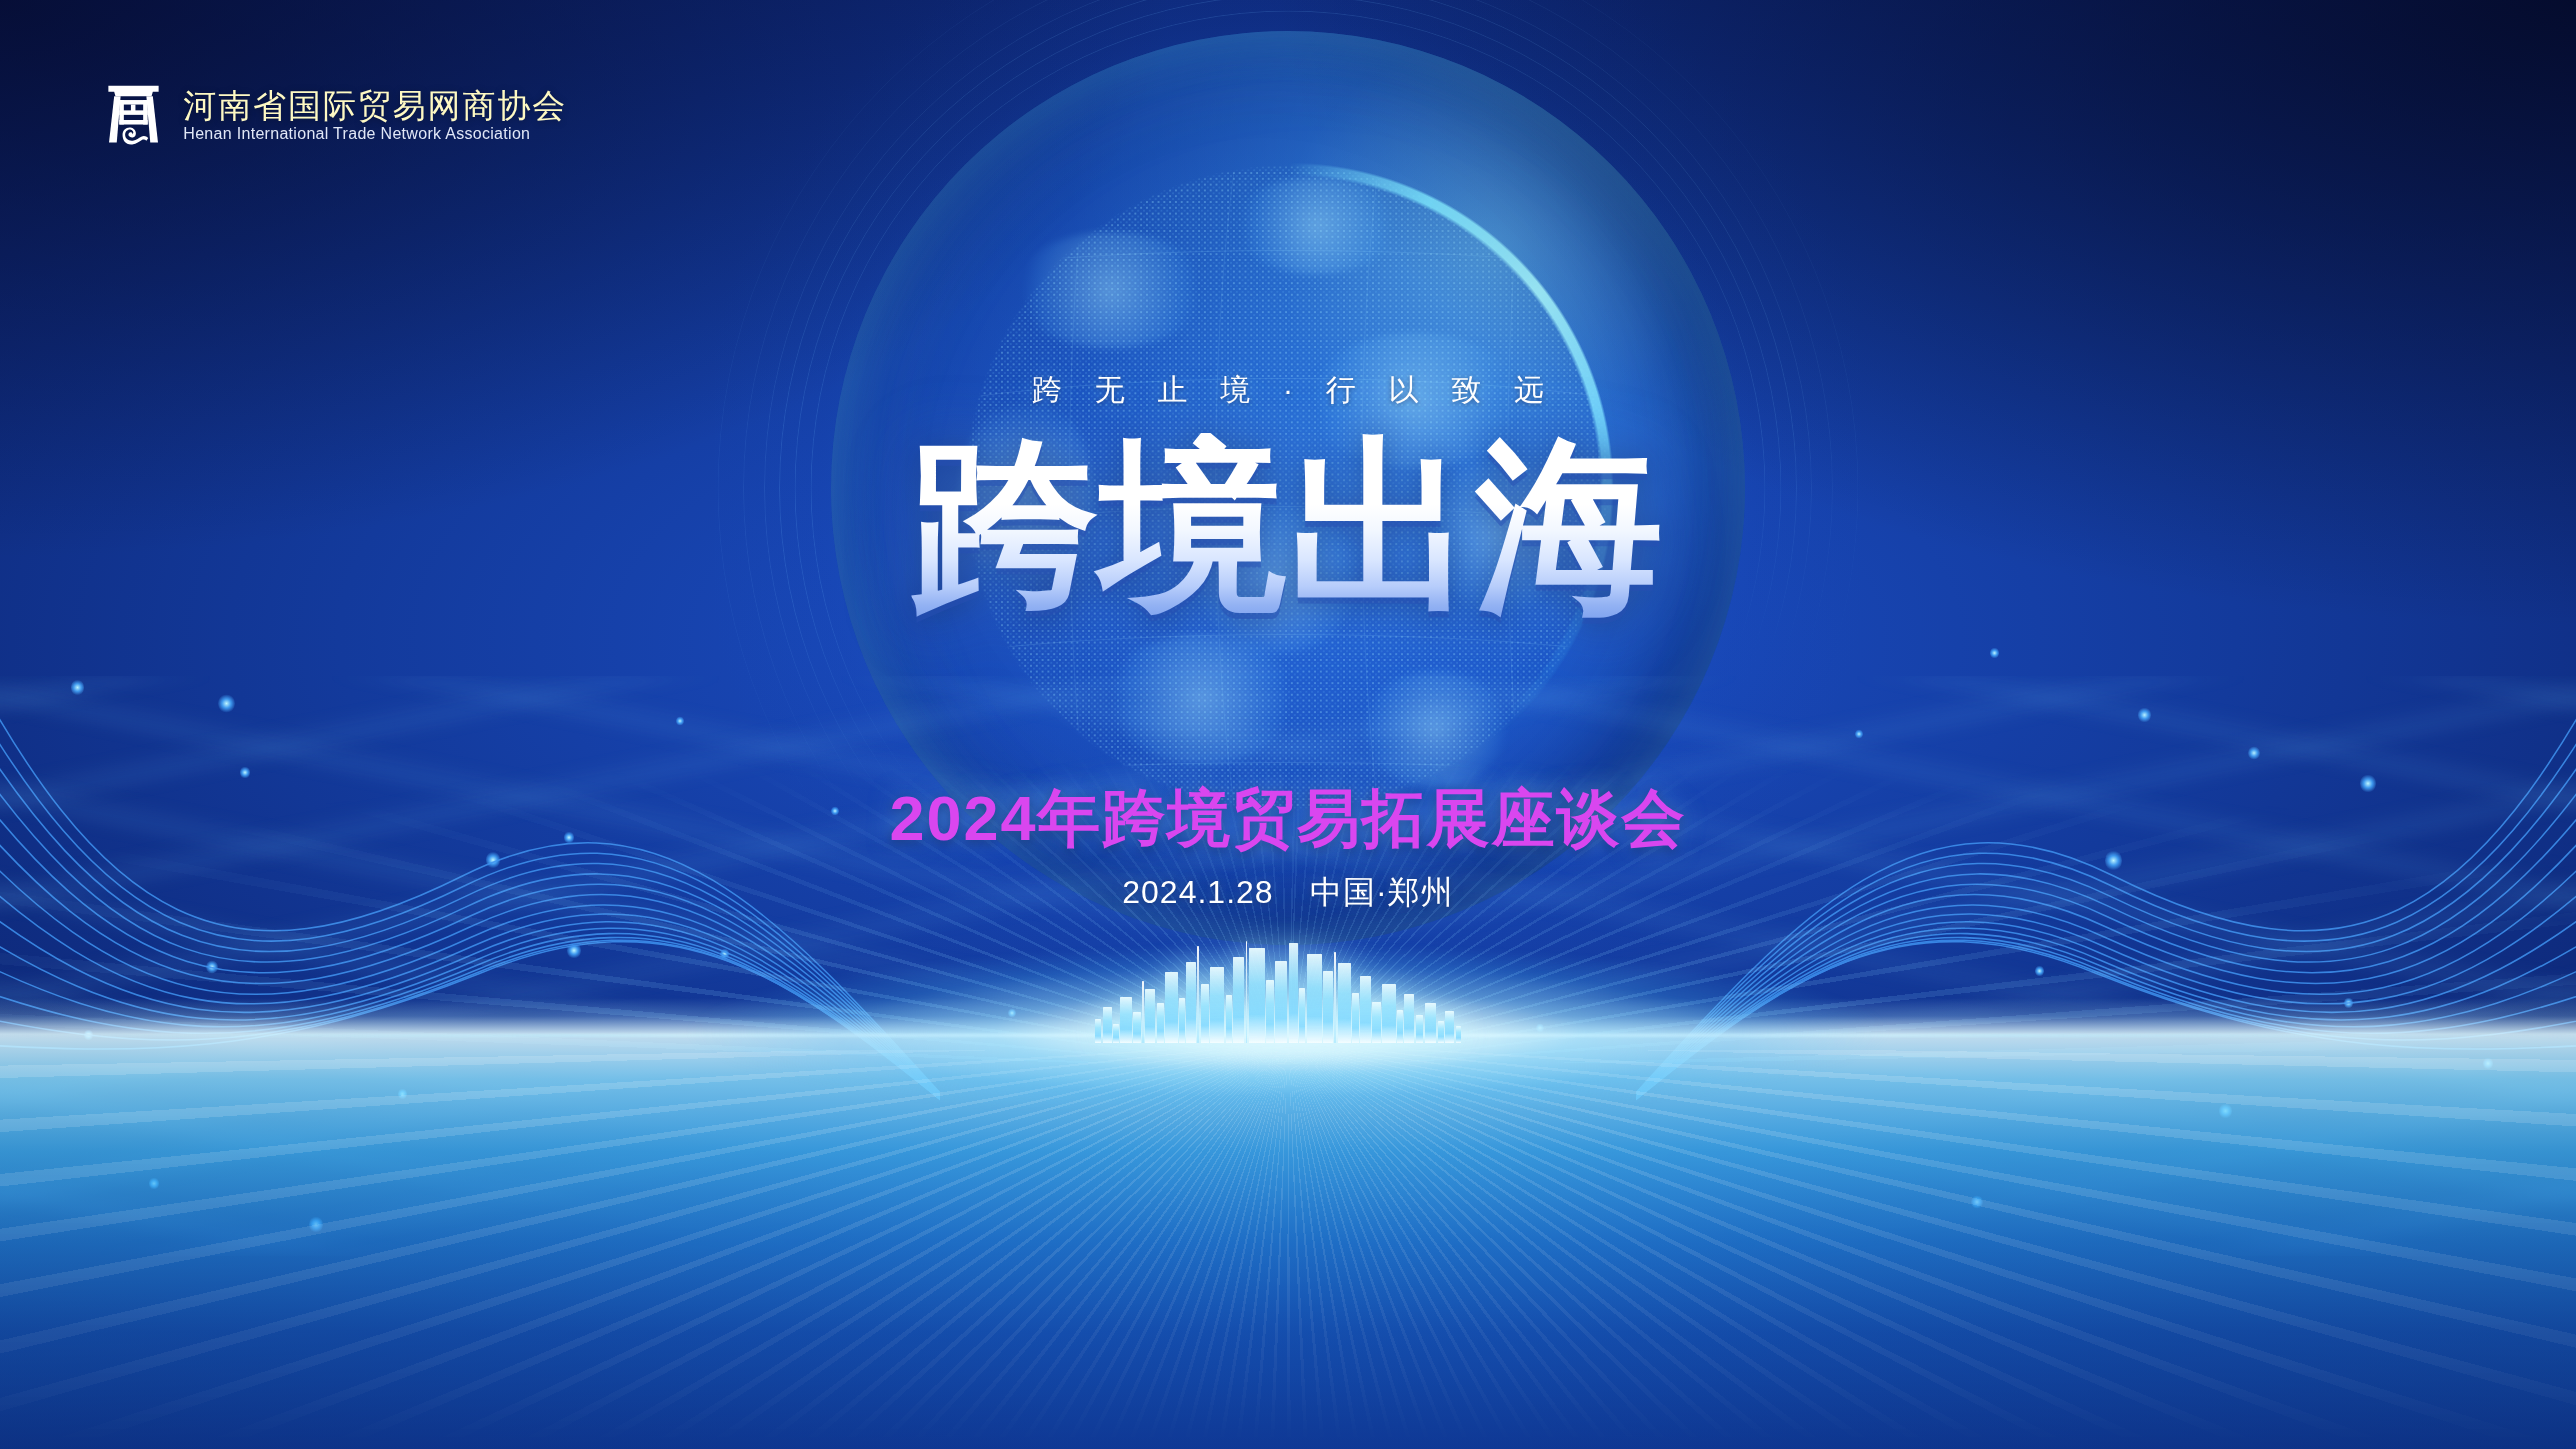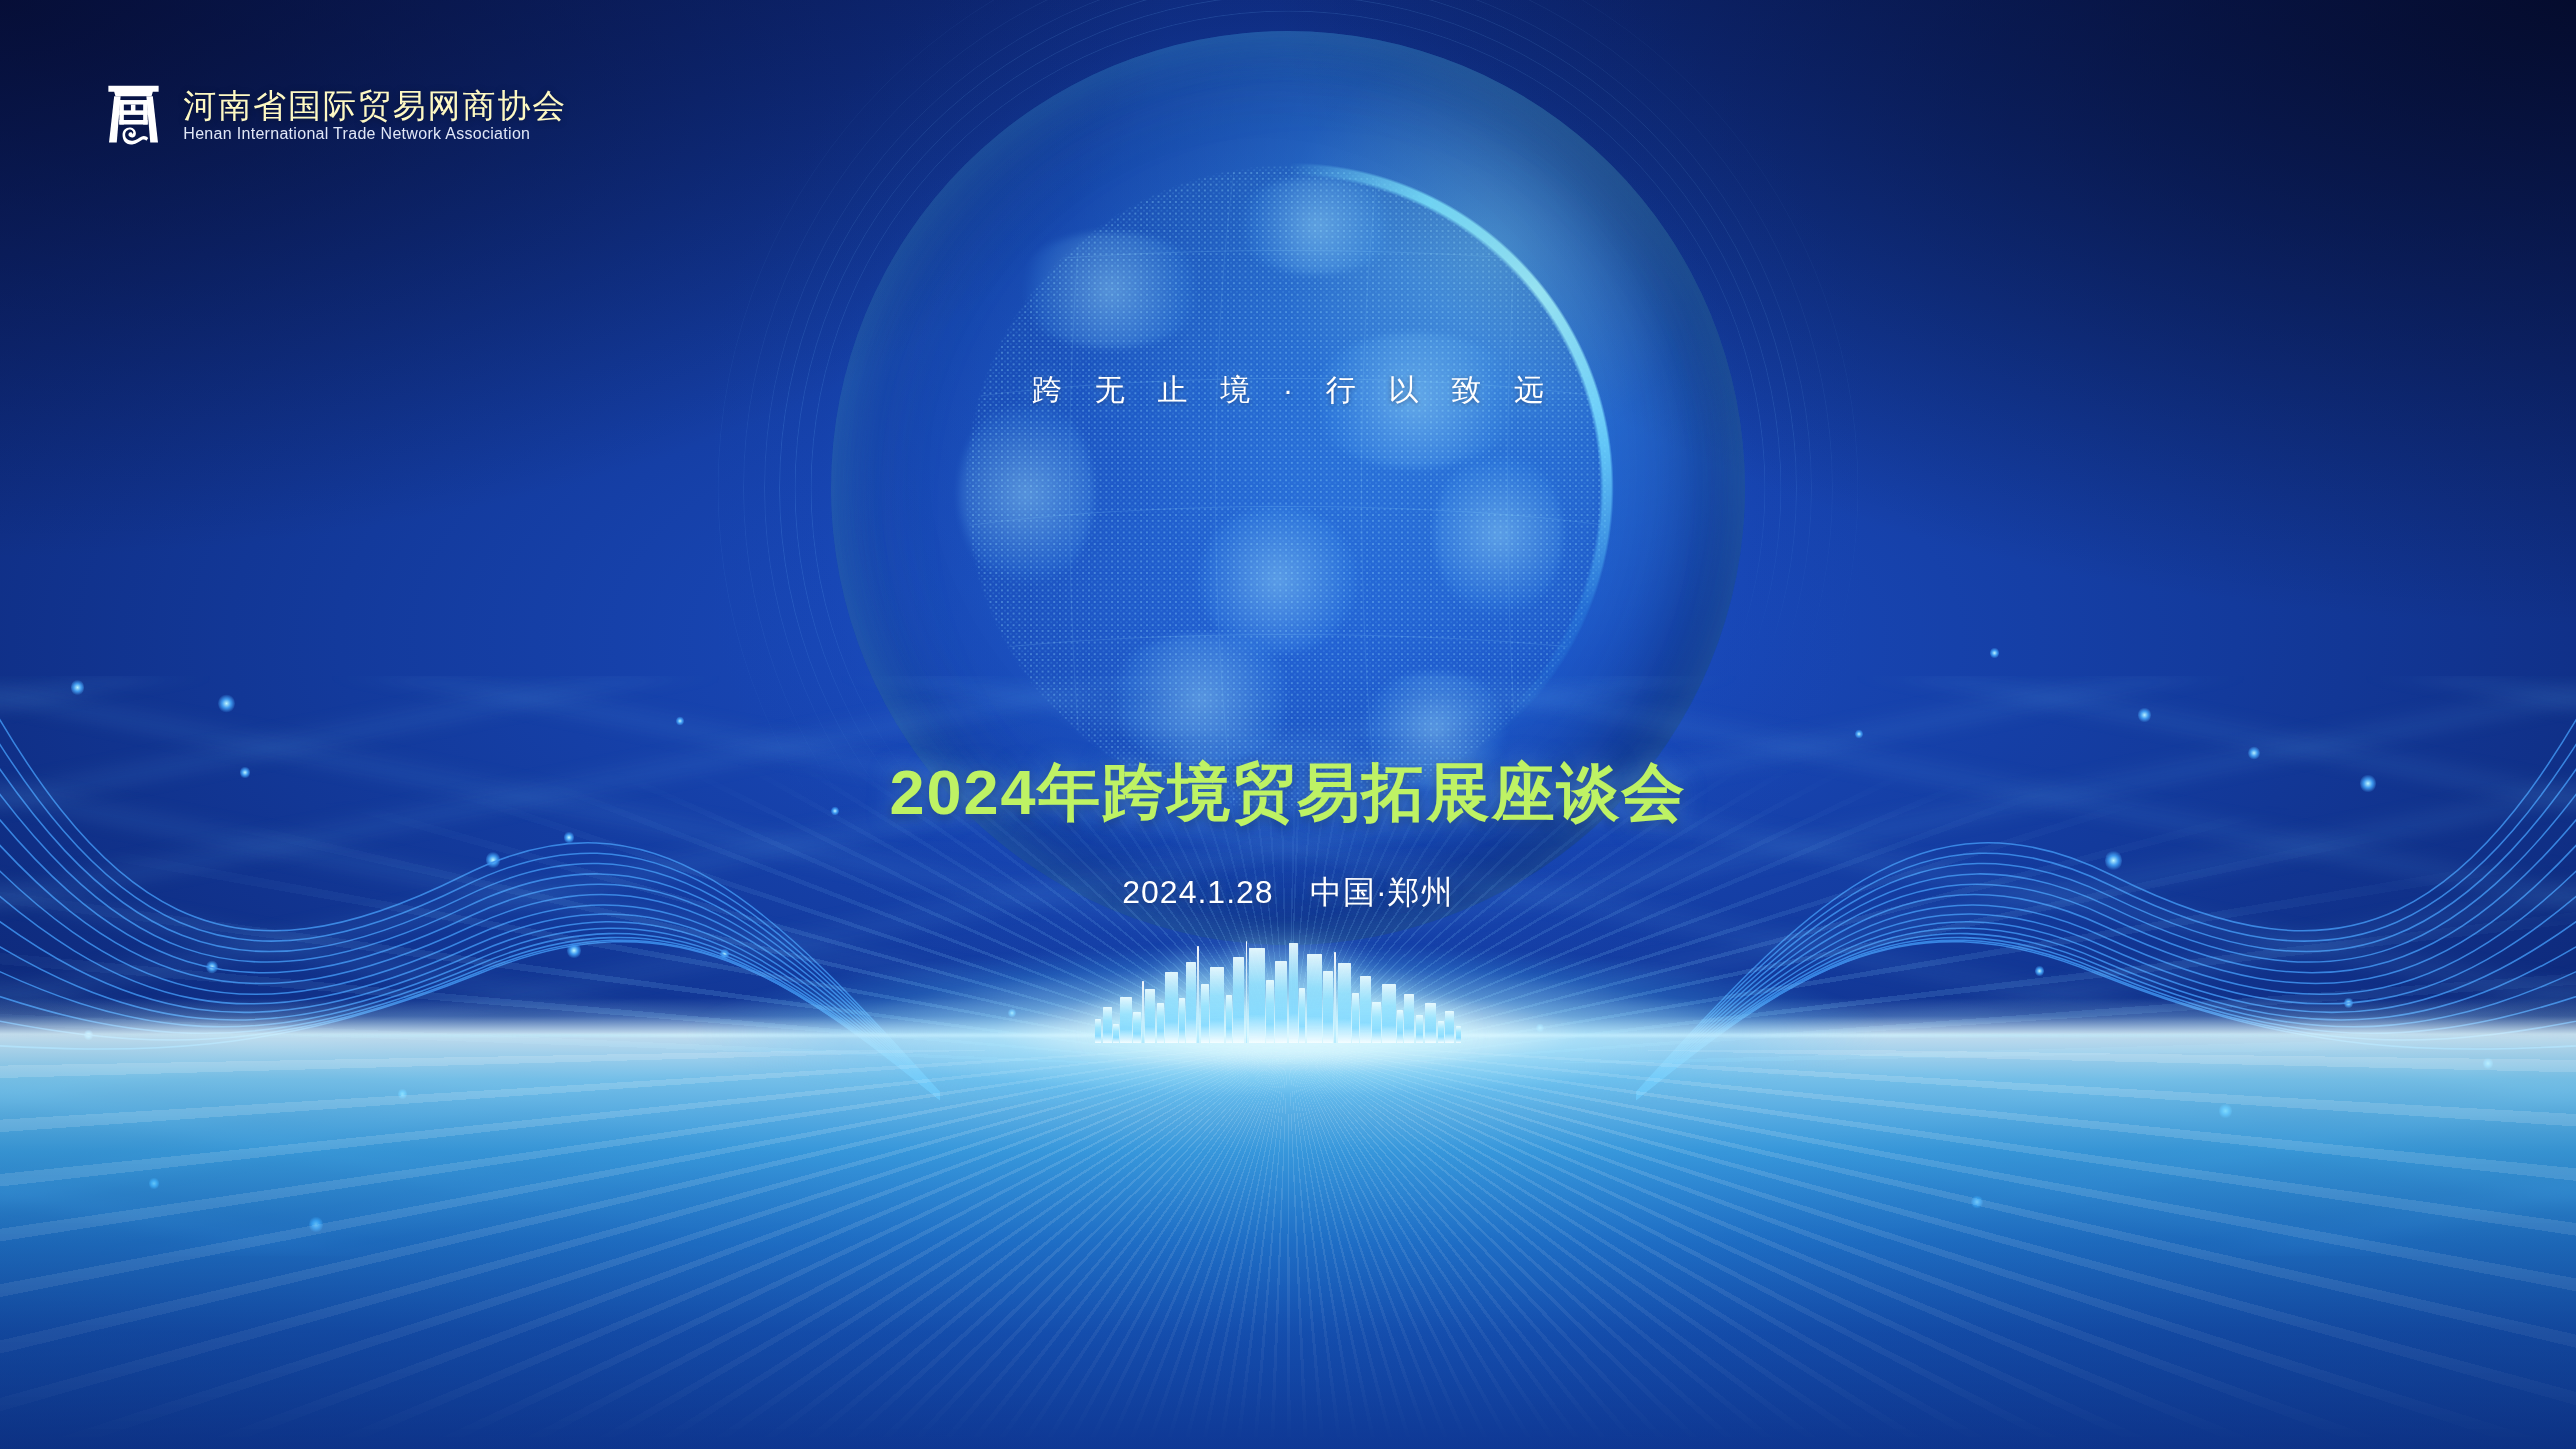--- a/index.html
+++ b/index.html
@@ -323,23 +323,23 @@
     background-clip: text;
     color: transparent;
     -webkit-text-fill-color: transparent;
     filter:
       drop-shadow(0 6.4px 0 rgba(40,80,180,.50))
       drop-shadow(0 0 30px rgba(110,180,255,.40))
       drop-shadow(0 3.9px 16.7px rgba(5,20,80,.55));
   }
 
   .subtitle {
-    position: absolute; left: 50%; top: 750px;
-    transform: translateX(-50%);
-    color: #bef264;
+    position: absolute; left: 50%; top: 776px;
+    transform: translateX(-50%);
+    color: #d946ef;
     font-size: 63px;
     font-weight: 700;
     letter-spacing: 1.9px;
     white-space: nowrap;
     text-shadow: 0 0 24.5px rgba(120,195,255,.55), 0 3.2px 10.3px rgba(4,18,70,.60);
   }
 
   .datebar {
     position: absolute; left: 50%; top: 871px;
     transform: translateX(-50%);
@@ -548,20 +548,21 @@
     <div class="logo-text">
       <div class="logo-cn">河南省国际贸易网商协会</div>
       <div class="logo-en">Henan International Trade Network Association</div>
     </div>
   </div>
 
   <div class="content">
     <div class="tagline">跨 无 止 境 · 行 以 致 远</div>
 
     <div class="headline">
+      <span>跨境出海</span>
     </div>
 
     <div class="subtitle">2024年跨境贸易拓展座谈会</div>
 
     <div class="datebar">
       <span>2024.1.28</span>
       <span class="gap"></span>
       <span>中国·郑州</span>
     </div>
   </div>

